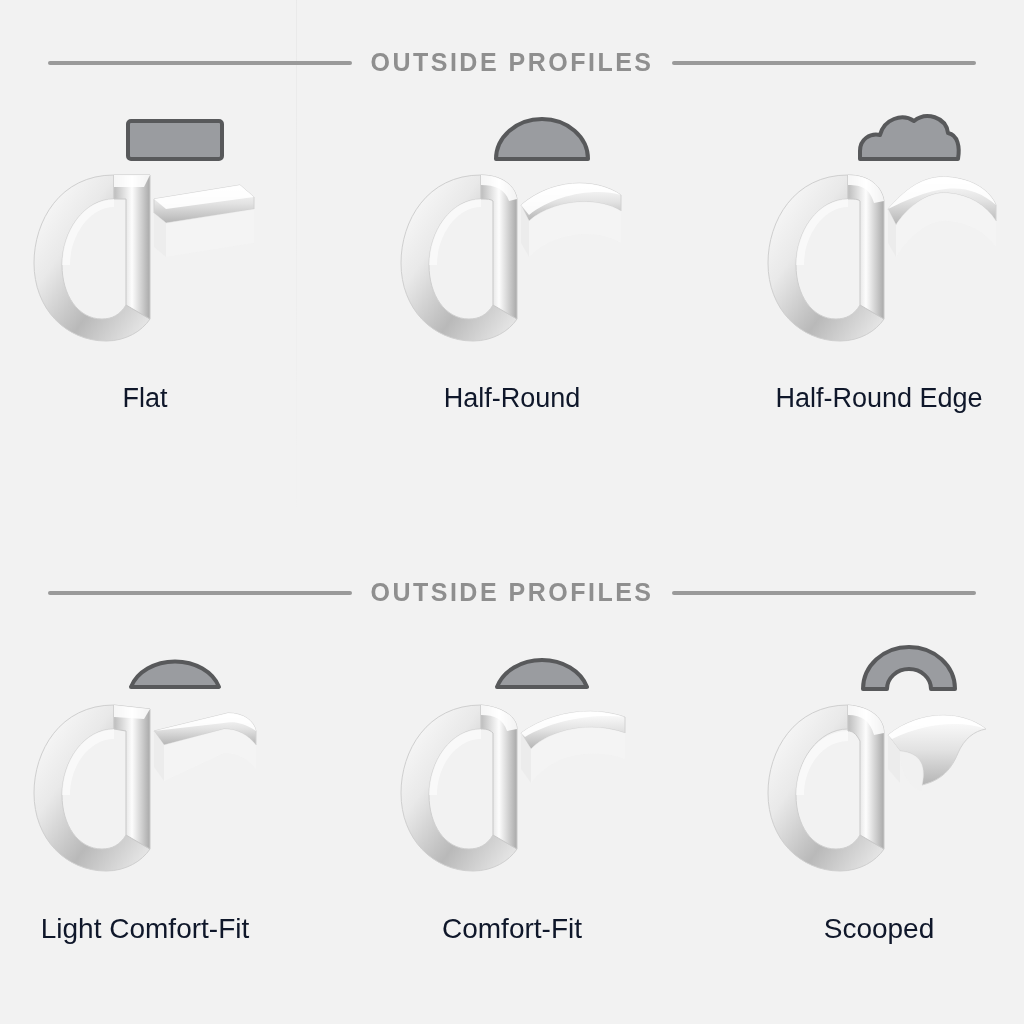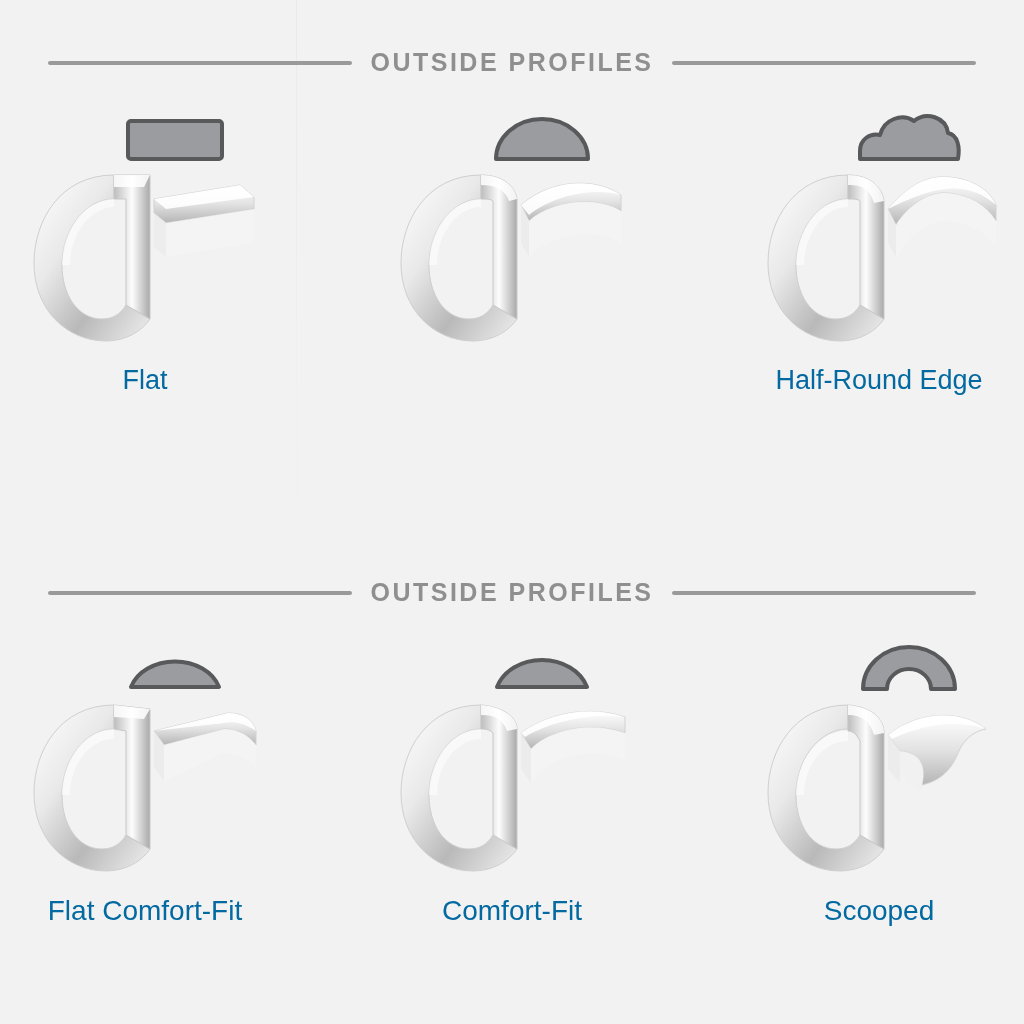--- a/index.html
+++ b/index.html
@@ -67,24 +67,24 @@
     flex-direction: column;
     align-items: center;
   }
   .art {
     position: relative;
     width: 238px;
     height: 260px;
   }
   .card-label {
     font-size: 27px;
-    color: #0369a1;
+    color: #0f172a;
     text-align: center;
     white-space: nowrap;
-    margin-top: 2px;
+    margin-top: 20px;
   }
   #inside-section .card-label { font-size: 28px; }
 
   .shape-chip {
     position: absolute;
     top: 4px;
     left: 50%;
     transform: translateX(-50%);
     margin-left: 30px;
   }
@@ -189,20 +189,21 @@
           </div>
           <div class="slice-wrap">
             <svg width="120" height="110" viewBox="0 0 120 110">
               <path d="M10 40 C40 14 84 12 110 30 L110 46 C84 30 40 36 18 56 Z" fill="url(#sA)" stroke="#d2d2d2"></path>
               <path d="M10 40 C40 14 84 12 110 30 C84 22 42 30 18 50 Z" fill="#ffffff" opacity="0.9"></path>
               <path d="M10 40 L18 56 L18 92 L10 78 Z" fill="#ececec"></path>
               <path d="M18 56 C40 36 84 30 110 46 L110 78 C84 62 40 68 18 92 Z" fill="#f4f4f4" opacity="0.85"></path>
             </svg>
           </div>
         </div>
+        <div class="card-label">Half-Round</div>
       </div>
 
 
       <div class="card">
         <div class="art">
           <div class="shape-chip">
             <svg width="110" height="56" viewBox="0 0 110 56">
               <path d="M6 52 L6 44 C6 32 16 26 26 28 C30 12 48 6 60 14 C72 4 92 10 94 26 C104 28 106 40 104 52 Z" fill="#9a9ca0" stroke="#58595b" stroke-width="4" stroke-linejoin="round"></path>
             </svg>
           </div>
@@ -256,21 +257,21 @@
           </div>
           <div class="slice-wrap">
             <svg width="120" height="110" viewBox="0 0 120 110">
               <path d="M10 36 L84 18 C100 18 110 26 112 36 L112 50 C104 40 94 34 80 34 L20 50 Z" fill="url(#sA)" stroke="#d2d2d2"></path>
               <path d="M10 36 L84 18 C100 18 110 26 112 36 C100 28 90 26 80 28 Z" fill="#ffffff" opacity="0.9"></path>
               <path d="M10 36 L20 50 L20 86 L10 72 Z" fill="#ececec"></path>
               <path d="M20 50 L80 34 C94 34 104 40 112 50 L112 74 C104 64 94 58 80 58 L20 86 Z" fill="#f4f4f4" opacity="0.85"></path>
             </svg>
           </div>
         </div>
-        <div class="card-label">Flat Comfort-Fit</div>
+        <div class="card-label">Light Comfort-Fit</div>
       </div>
 
       <div class="card">
         <div class="art">
           <div class="shape-chip">
             <svg width="100" height="56" viewBox="0 0 100 56">
               <path d="M5 50 A47 38 0 0 1 95 50 Z" fill="#9a9ca0" stroke="#58595b" stroke-width="4" stroke-linejoin="round"></path>
             </svg>
           </div>
           <div class="ring-wrap">

